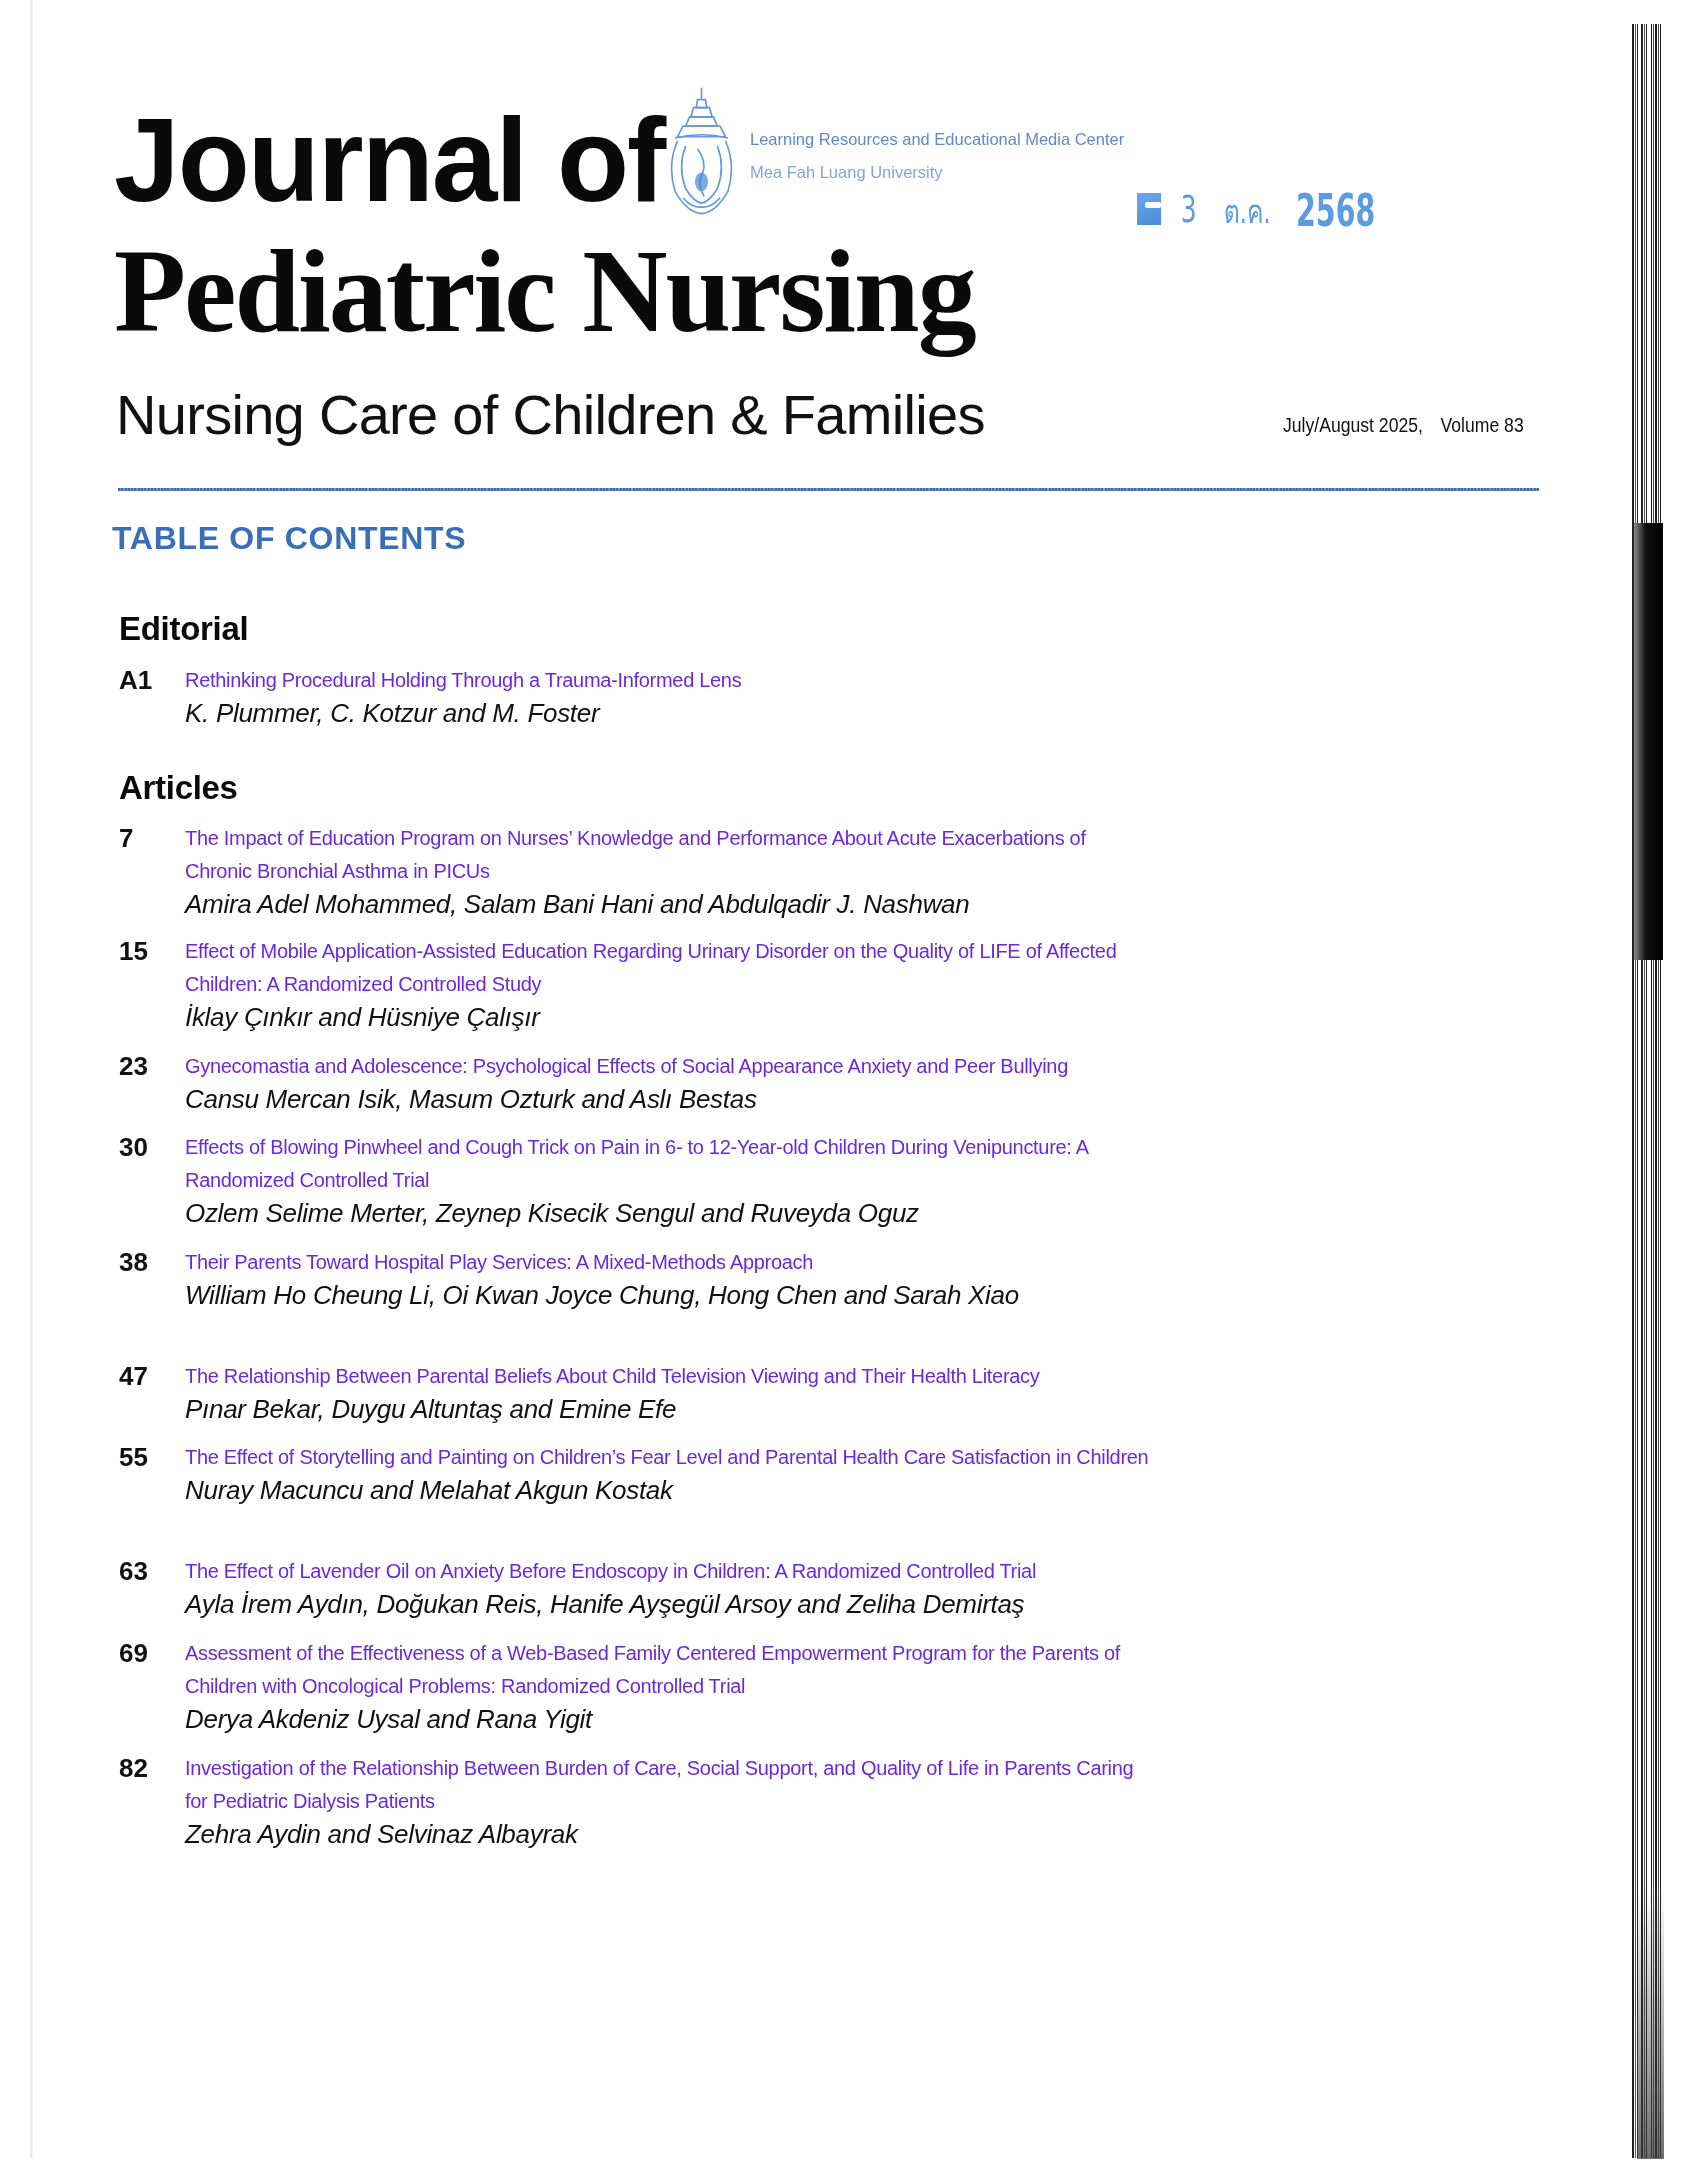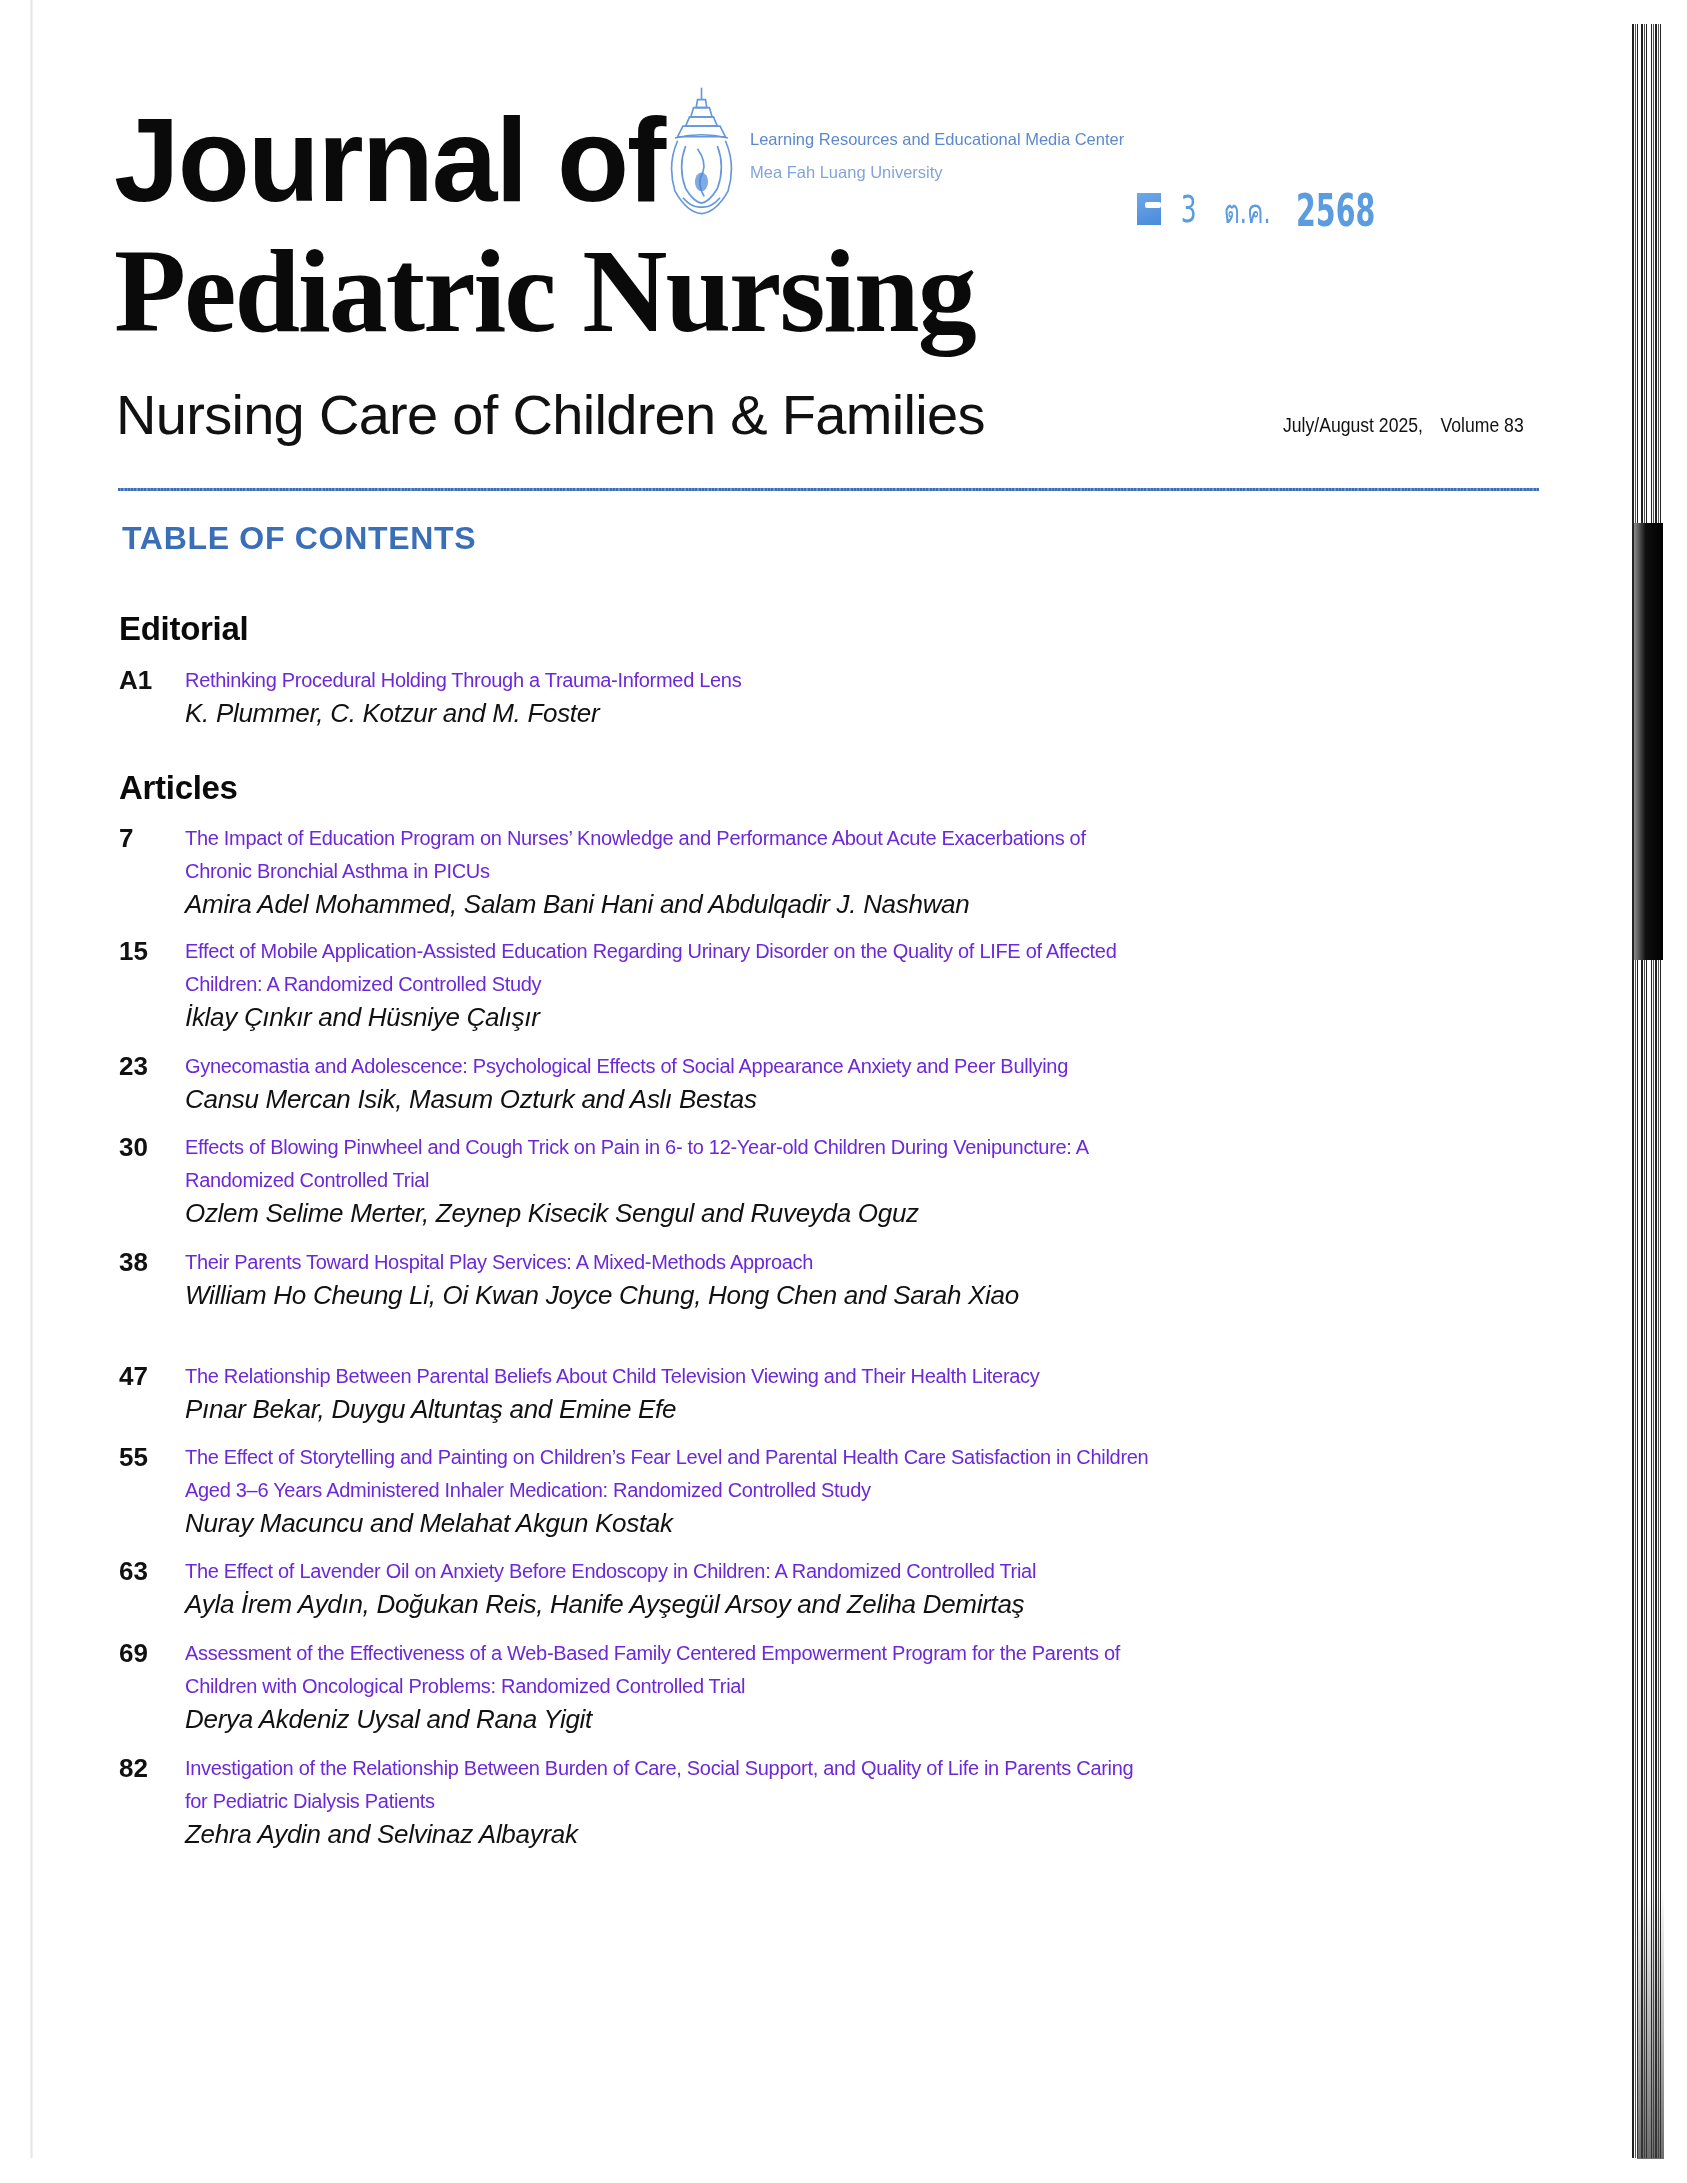--- a/index.html
+++ b/index.html
@@ -37,21 +37,21 @@
 
   #subtitle { position: absolute; left: 116px; top: 382px; font-size: 56px; font-weight: 400; color: #111;
               letter-spacing: -0.7px; white-space: nowrap; }
   #issue-info { position: absolute; left: 1283px; top: 414px; font-size: 20px; color: #111; white-space: nowrap;
                 transform: scaleX(0.88); transform-origin: left; }
   #issue-info .gap { display: inline-block; width: 20px; }
 
   .header-rule { position: absolute; left: 118px; top: 488px; width: 1421px; height: 2.6px;
                  background: repeating-linear-gradient(to right, #3a6fb8 0, #3a6fb8 2px, #6d95cf 2px, #6d95cf 3.3px); }
 
-  #toc-heading { position: absolute; left: 122px; top: 520px; font-size: 32px; font-weight: 700; color: #3a6fb8;
+  #toc-heading { position: absolute; left: 112px; top: 520px; font-size: 32px; font-weight: 700; color: #3a6fb8;
                  letter-spacing: 0.7px; white-space: nowrap; }
 
   .section-heading { position: absolute; left: 119px; font-size: 33px; font-weight: 700; color: #0a0a0a; letter-spacing: -0.3px; }
   #editorial-heading { top: 610px; }
   #articles-heading { top: 769px; }
 
   .entry { position: absolute; left: 119px; width: 1422px; }
   .entry-num { position: absolute; left: 0; top: 0; font-size: 26px; font-weight: 700; line-height: 33px; }
   .entry-body { position: absolute; left: 66px; top: 0; width: 1356px; }
   .entry-title { font-size: 20px; line-height: 33px; color: #6d28d9; letter-spacing: -0.3px; }
@@ -163,21 +163,20 @@
   <div class="entry-body">
     <div class="entry-title">The Relationship Between Parental Beliefs About Child Television Viewing and Their Health Literacy</div>
     <div class="entry-authors">Pınar Bekar, Duygu Altuntaş and Emine Efe</div>
   </div>
 </div>
 
 <div class="entry" style="top:1441px;">
   <div class="entry-num">55</div>
   <div class="entry-body">
     <div class="entry-title">The Effect of Storytelling and Painting on Children’s Fear Level and Parental Health Care Satisfaction in Children</div>
-    <div class="entry-title">Aged 3–6 Years Administered Inhaler Medication: Randomized Controlled Study</div>
     <div class="entry-authors">Nuray Macuncu and Melahat Akgun Kostak</div>
   </div>
 </div>
 
 <div class="entry" style="top:1555px;">
   <div class="entry-num">63</div>
   <div class="entry-body">
     <div class="entry-title">The Effect of Lavender Oil on Anxiety Before Endoscopy in Children: A Randomized Controlled Trial</div>
     <div class="entry-authors">Ayla İrem Aydın, Doğukan Reis, Hanife Ayşegül Arsoy and Zeliha Demirtaş</div>
   </div>

